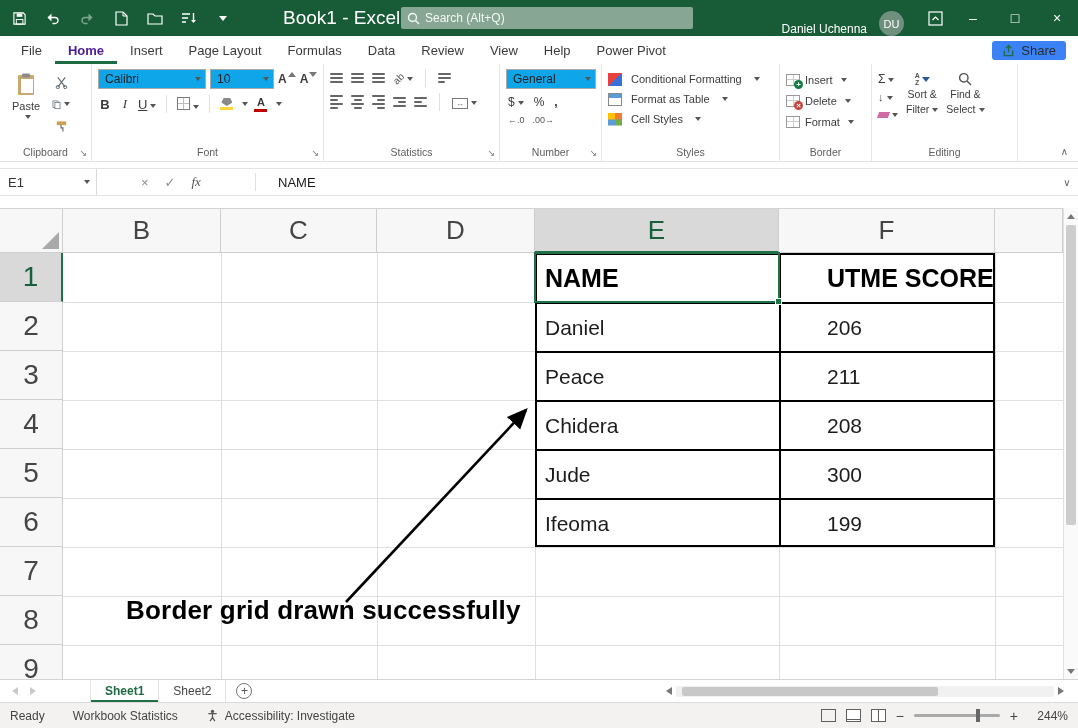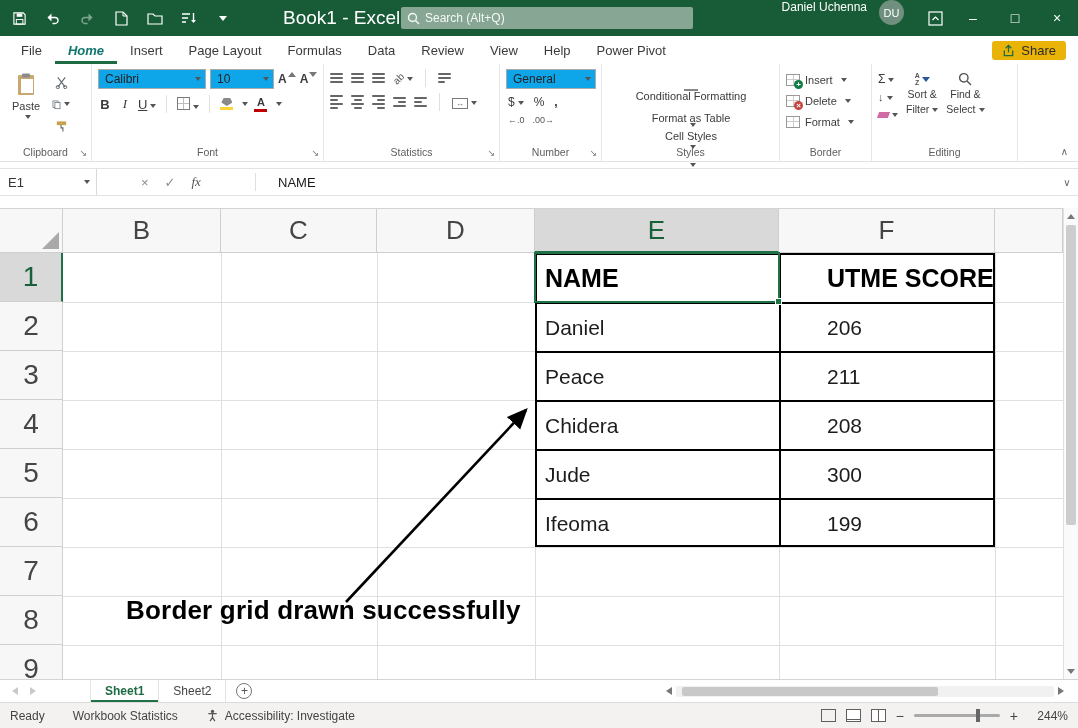--- a/index.html
+++ b/index.html
@@ -8,34 +8,34 @@
   .app { position:relative; width:1078px; height:728px; background:#fff; }
 
   
   .titlebar { position:absolute; top:0; left:0; right:0; height:36px; background:#185C37; color:#fff; }
   .qat { position:absolute; left:10px; top:0; height:36px; display:flex; align-items:center; gap:16px; }
   .qat .tbtn { width:18px; height:18px; display:flex; align-items:center; justify-content:center; }
   .tbtn.dim { opacity:.45; }
   .app-title { position:absolute; left:283px; top:0; height:36px; display:flex; align-items:center; font-size:19px; }
   .searchbox { position:absolute; left:401px; top:7px; width:292px; height:22px; background:#87A794; border-radius:2px;
                display:flex; align-items:center; gap:8px; padding-left:24px; font-size:12px; color:#f4f8f5; }
-  .tb-right { position:absolute; right:0; top:0; height:36px; display:flex; align-items:flex-start; }
+  .tb-right { position:absolute; right:0; top:0; height:36px; display:flex; align-items:flex-end; }
   .username { font-size:12px; margin-right:12px; }
   .avatar { width:25px; height:25px; border-radius:50%; background:#6f8f7f; color:#fff; font-size:11px;
             display:flex; align-items:center; justify-content:center; margin-right:14px; }
   .tb-ic { width:34px; height:36px; display:flex; align-items:center; justify-content:center; }
   .winbtn { width:42px; height:36px; display:flex; align-items:center; justify-content:center; font-size:14px; }
 
   
   .tabrow { position:absolute; top:36px; left:0; right:0; height:28px; background:#fff; display:flex; align-items:stretch;
             font-size:13px; color:#3b3b3b; padding-left:8px; }
   .rtab { padding:0 13px; display:flex; align-items:center; white-space:nowrap; }
-  .rtab.active { color:#0f766e; font-weight:700; box-shadow:inset 0 -3px 0 #1e6b43;font-style:italic; }
+  .rtab.active { color:#4c1d95; font-weight:700; box-shadow:inset 0 -3px 0 #1e6b43; }
   .share-btn { margin-left:auto; margin-right:12px; display:flex; align-items:center; gap:6px; padding:2px 10px;
-               background:#eab308; border-radius:3px; align-self:center; color:#2b2b2b; }
+               background:#3b82f6; border-radius:3px; align-self:center; color:#2b2b2b; }
 
   
   .ribbon { position:absolute; top:64px; left:0; right:0; height:98px; background:#fff; border-bottom:1px solid #e3e3e3;
             display:flex; font-size:11px; color:#3b3b3b; }
   .rgroup { position:relative; border-right:1px solid #e6e6e6; padding:5px 5px 18px 6px; }
   .glabel { position:absolute; bottom:3px; left:0; right:0; text-align:center; font-size:10.5px; color:#605e5c; }
   .launcher { position:absolute; right:4px; bottom:3px; font-size:9px; color:#777; line-height:1; }
   .vdiv { display:inline-block; width:1px; height:18px; background:#e0e0e0; margin:0 4px; vertical-align:middle; }
 
   .caret { display:inline-block; width:0; height:0; border-left:3.5px solid transparent; border-right:3.5px solid transparent;
@@ -72,21 +72,21 @@
   .bars i { height:2px; background:#666; border-radius:1px; display:block; width:13px; }
   .bars.c i:nth-child(2), .bars.c i:nth-child(4) { width:8px; align-self:center; }
   .bars.lft i:nth-child(2), .bars.lft i:nth-child(4) { width:8px; align-self:flex-start; }
   .bars.rgt i:nth-child(2), .bars.rgt i:nth-child(4) { width:8px; align-self:flex-end; }
   .ab-rot { display:inline-block; transform:rotate(-45deg); font-size:10px; color:#555; }
   .mergebox { width:16px; height:11px; border:1px solid #7a7a7a; display:inline-flex; align-items:center; justify-content:center; font-size:8px; color:#666; }
 
   .numrow { display:flex; align-items:center; gap:10px; margin-top:6px; padding-left:2px; font-size:12px; }
   .decic { font-size:9px; color:#555; letter-spacing:0; }
 
-  .stylerow { display:flex; align-items:center; gap:21px; height:20px; white-space:nowrap;flex-direction:column; }
+  .stylerow { display:flex; align-items:center; gap:9px; height:20px; white-space:nowrap; }
   .sticon { width:14px; height:13px; display:inline-block; border:1px solid #999; }
   .sticon.cf { background:linear-gradient(135deg,#e8413c 0 50%,#3a6fd8 50% 100%); border:none; }
   .sticon.fat { border:1px solid #888; background:linear-gradient(#5b9bd5 0 4px, #fff 4px); }
   .sticon.cs { border:none;
      background-image:linear-gradient(90deg,#ffc000 50%,#ed7d31 50%), linear-gradient(90deg,#5b9bd5 50%,#70ad47 50%);
      background-size:100% 50%; background-repeat:no-repeat; background-position:top, bottom; }
 
   .cellrow { display:flex; align-items:center; gap:5px; height:21px; white-space:nowrap; }
   .cellic { position:relative; width:14px; height:12px; border:1px solid #999; display:inline-block;
      background:linear-gradient(#ccc,#ccc) 50% 0/1px 100% no-repeat, linear-gradient(#ccc,#ccc) 0 50%/100% 1px no-repeat; }

